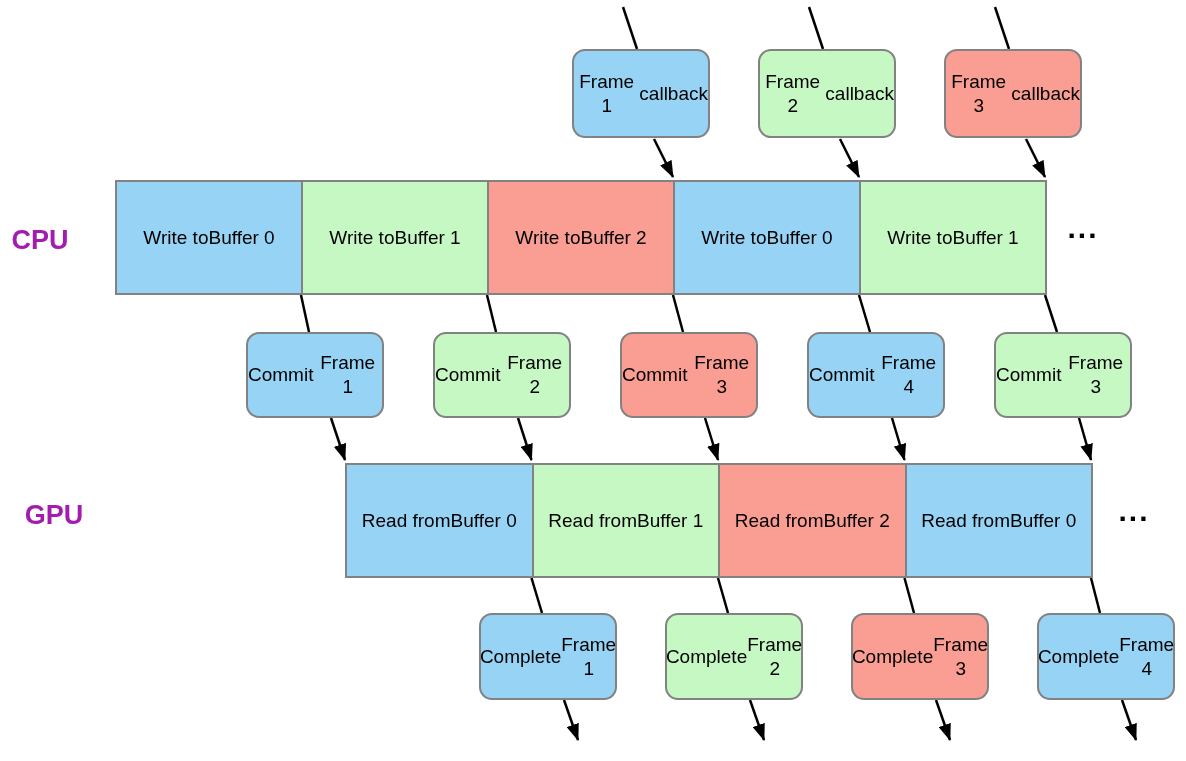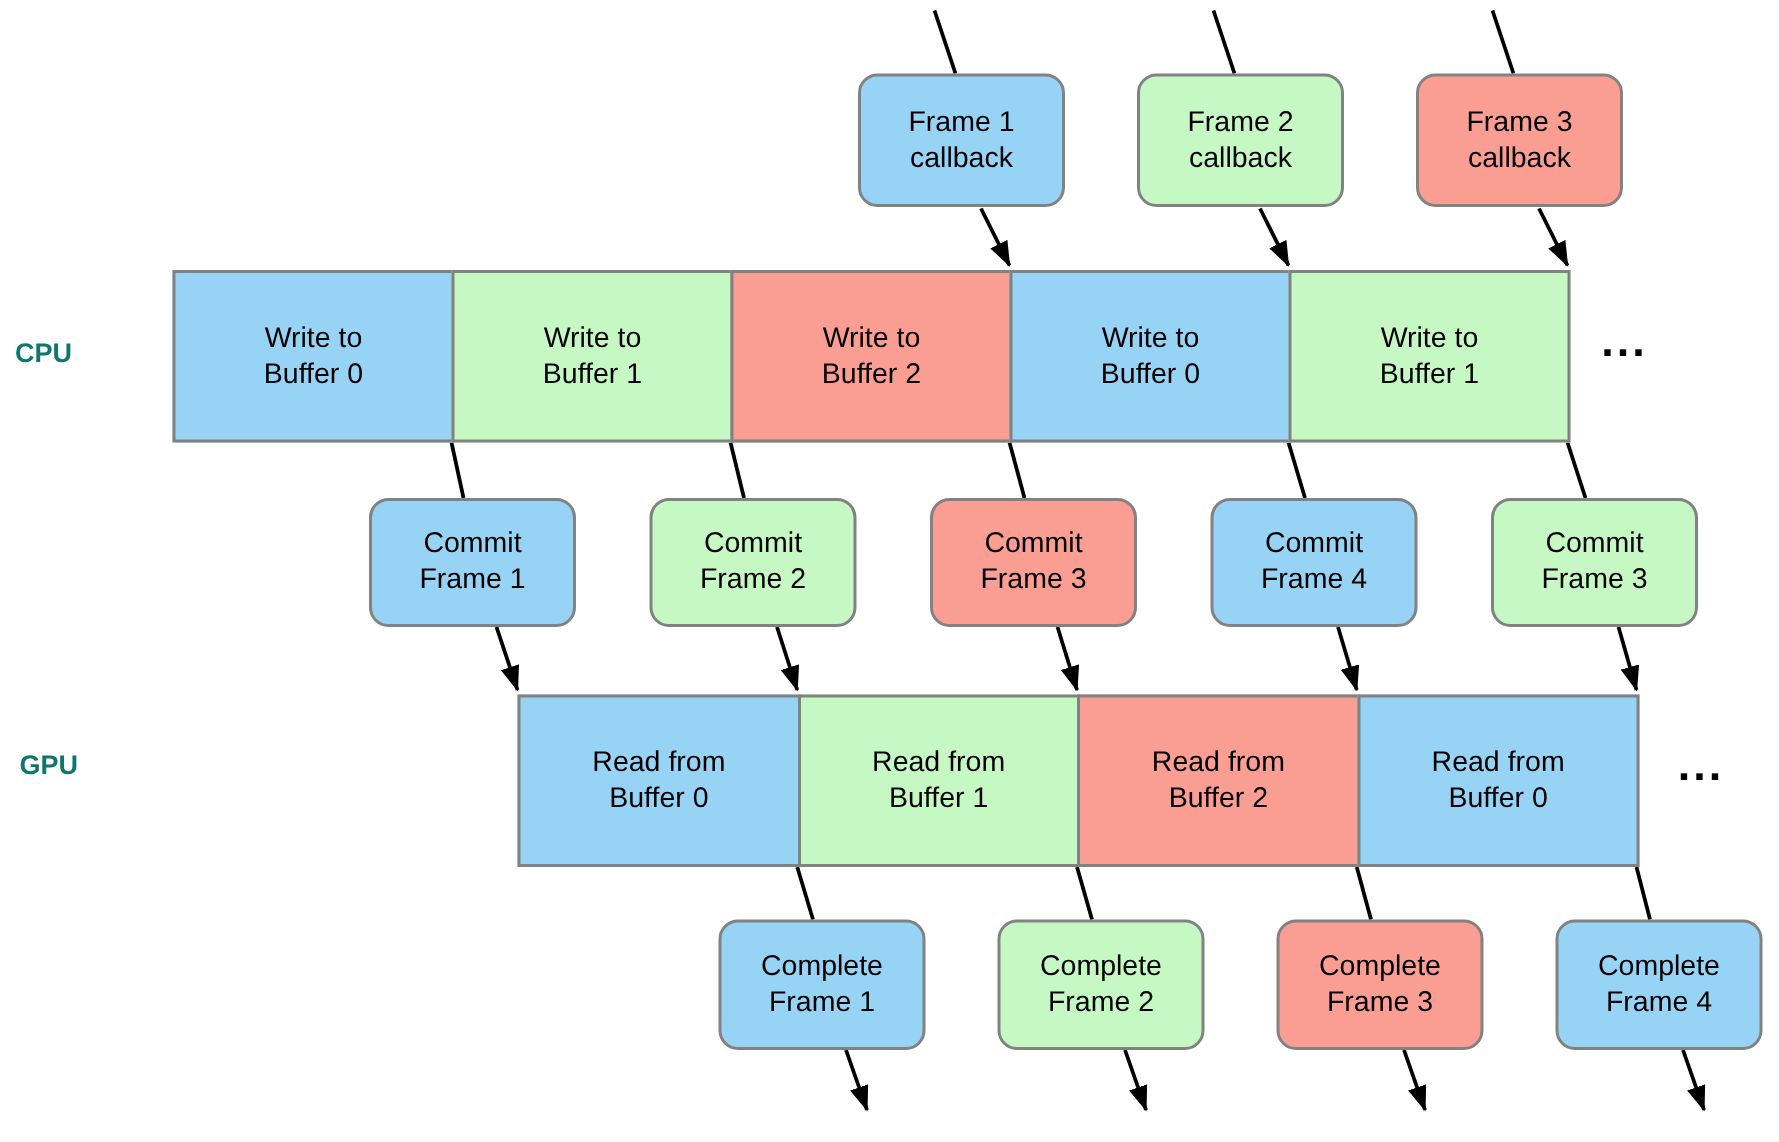--- a/index.html
+++ b/index.html
@@ -5,27 +5,27 @@
   html, body { margin:0; padding:0; background:#ffffff; }
   * { box-sizing:border-box; }
   #canvas {
     position:relative; width:1186px; height:761px; background:#ffffff;
     font-family:"Liberation Sans", sans-serif; overflow:hidden;
   }
   #arrow-layer { position:absolute; left:0; top:0; z-index:5; }
   .block {
     position:absolute; z-index:10;
     border:2px solid #828282;
-    display:flex; flex-direction:column; align-items:center; justify-content:center;
+    display:flex; flex-direction:row; align-items:center; justify-content:center;
     text-align:center; font-size:19px; line-height:24px; color:#000;
   }
   .rbox { border-radius:13px; }
   .row-label {
-    position:absolute; z-index:10; font-weight:bold; font-size:18px;
-    color:#0f766e; width:60px; text-align:left;
+    position:absolute; z-index:10; font-weight:bold; font-size:27px;
+    color:#a21caf; width:60px; text-align:center;
   }
   .dots {
     position:absolute; z-index:10; font-weight:bold; font-size:30px;
     letter-spacing:2px; color:#000; width:44px; text-align:center;
   }
 </style>
 </head>
 <body>
 
 <div id="canvas">
@@ -57,21 +57,21 @@
         <line x1="718" y1="578" x2="728" y2="613" stroke="#000000" stroke-width="2.5"></line>
         <line x1="750" y1="700" x2="764" y2="740" stroke="#000000" stroke-width="2.5" marker-end="url(#ah)"></line>
         <line x1="904.5" y1="578" x2="914" y2="613" stroke="#000000" stroke-width="2.5"></line>
         <line x1="936" y1="700" x2="950" y2="740" stroke="#000000" stroke-width="2.5" marker-end="url(#ah)"></line>
         <line x1="1091" y1="578" x2="1100" y2="613" stroke="#000000" stroke-width="2.5"></line>
         <line x1="1122" y1="700" x2="1136" y2="740" stroke="#000000" stroke-width="2.5" marker-end="url(#ah)"></line>
       </g>
   </svg>
 
   <div class="row-label" style="left:10px; top:225px;">CPU</div>
-  <div class="row-label" style="left:13px; top:500px;">GPU</div>
+  <div class="row-label" style="left:24px; top:500px;">GPU</div>
 
   <div class="dots" style="left:1061px; top:211px;">...</div>
   <div class="dots" style="left:1112px; top:494px;">...</div>
 <div class="block" style="left: 115px; top: 180px; width: 188px; height: 115px; background: rgb(150, 211, 245); border-color: rgb(130, 130, 130);">
       <span>Write to</span>
       <span>Buffer 0</span>
     </div>
     <div class="block" style="left: 301px; top: 180px; width: 188px; height: 115px; background: rgb(198, 248, 195); border-color: rgb(130, 130, 130);">
       <span>Write to</span>
       <span>Buffer 1</span>

